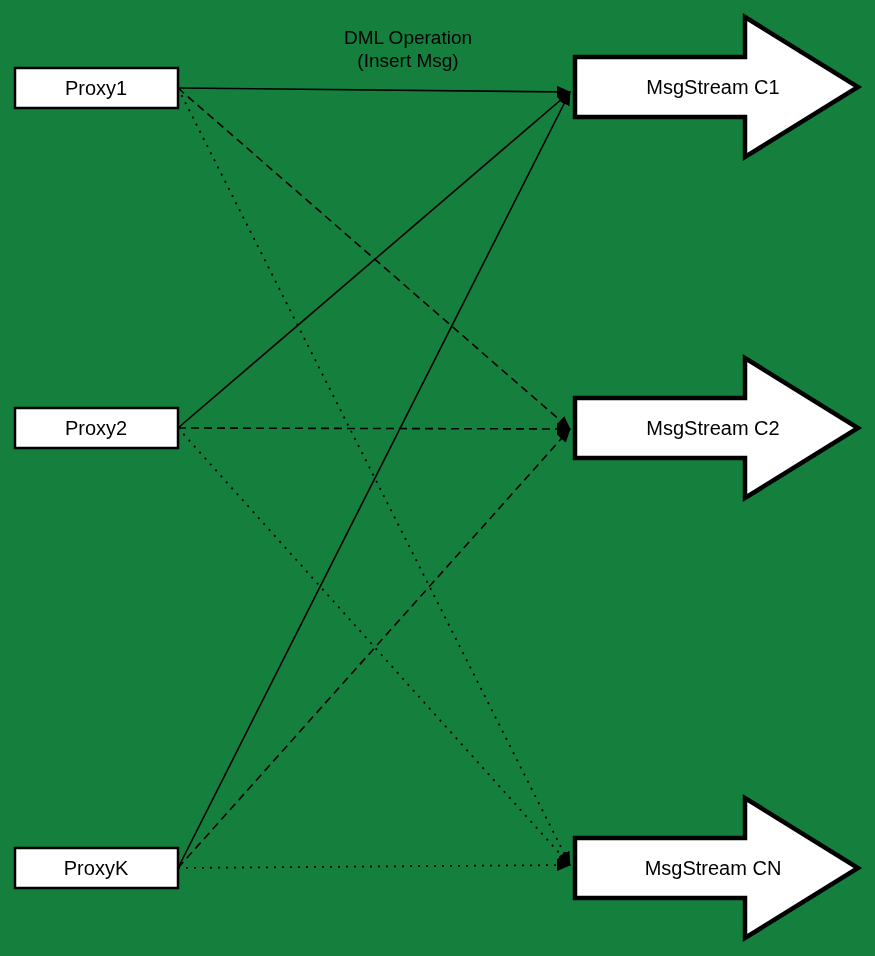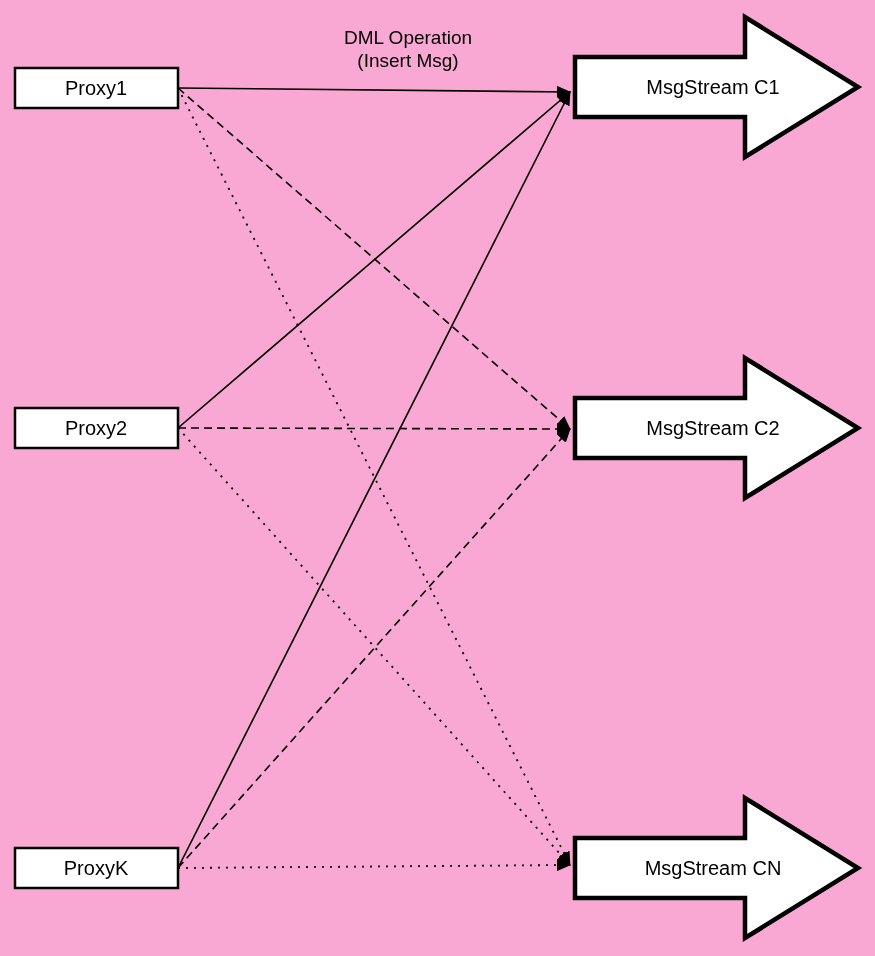--- a/index.html
+++ b/index.html
@@ -8,21 +8,21 @@
     background: #ffffff;
     width: 875px;
     height: 956px;
     overflow: hidden;
     font-family: "Liberation Sans", sans-serif;
   }
   #stage {
     position: relative;
     width: 875px;
     height: 956px;
-    background: #f9a8d4;
+    background: #15803d;
   }
   svg { display: block; }
   .proxy-box {
     fill: #ffffff;
     stroke: #000000;
     stroke-width: 2.5;
   }
   .stream-arrow {
     fill: #ffffff;
     stroke: #000000;

